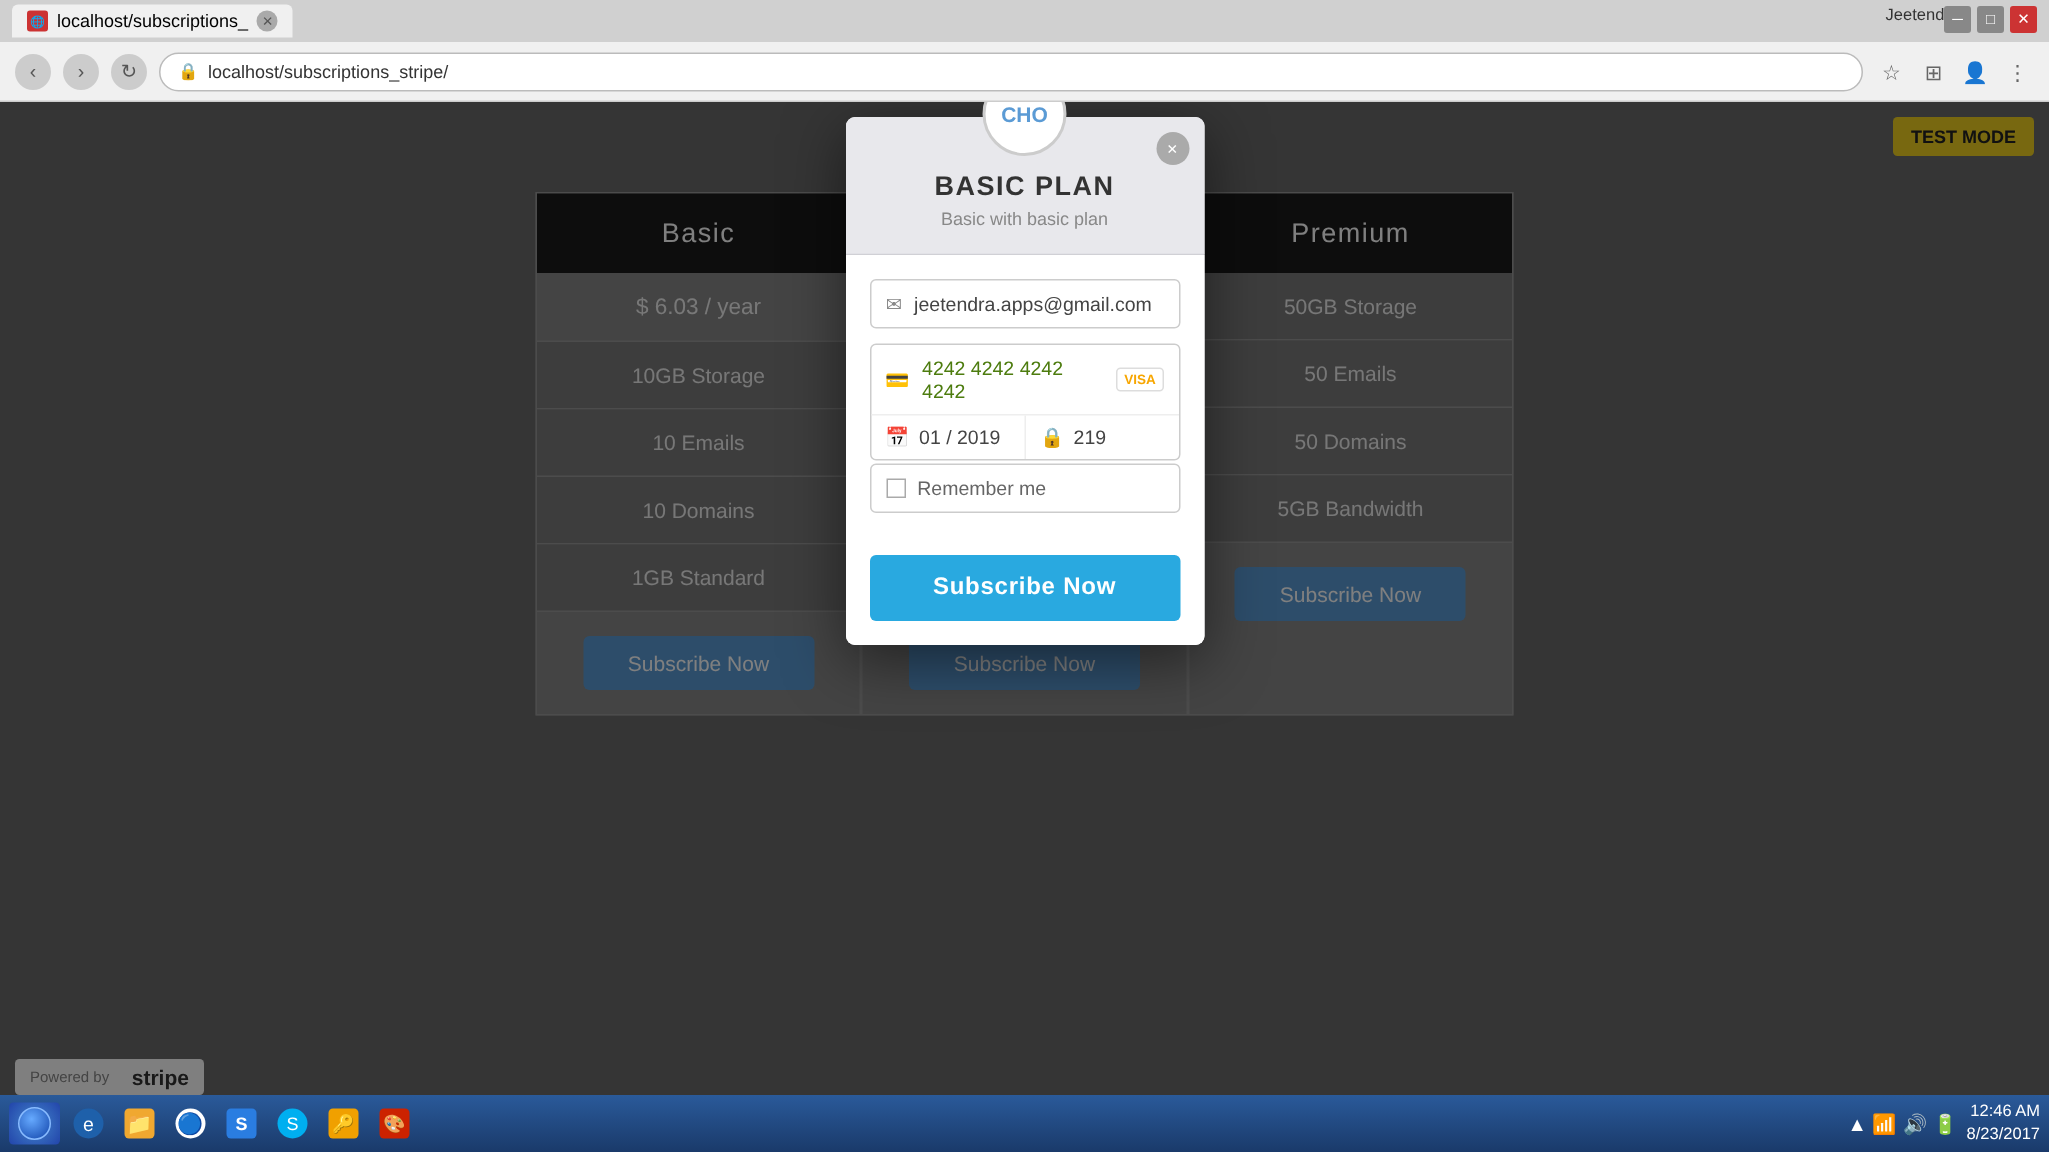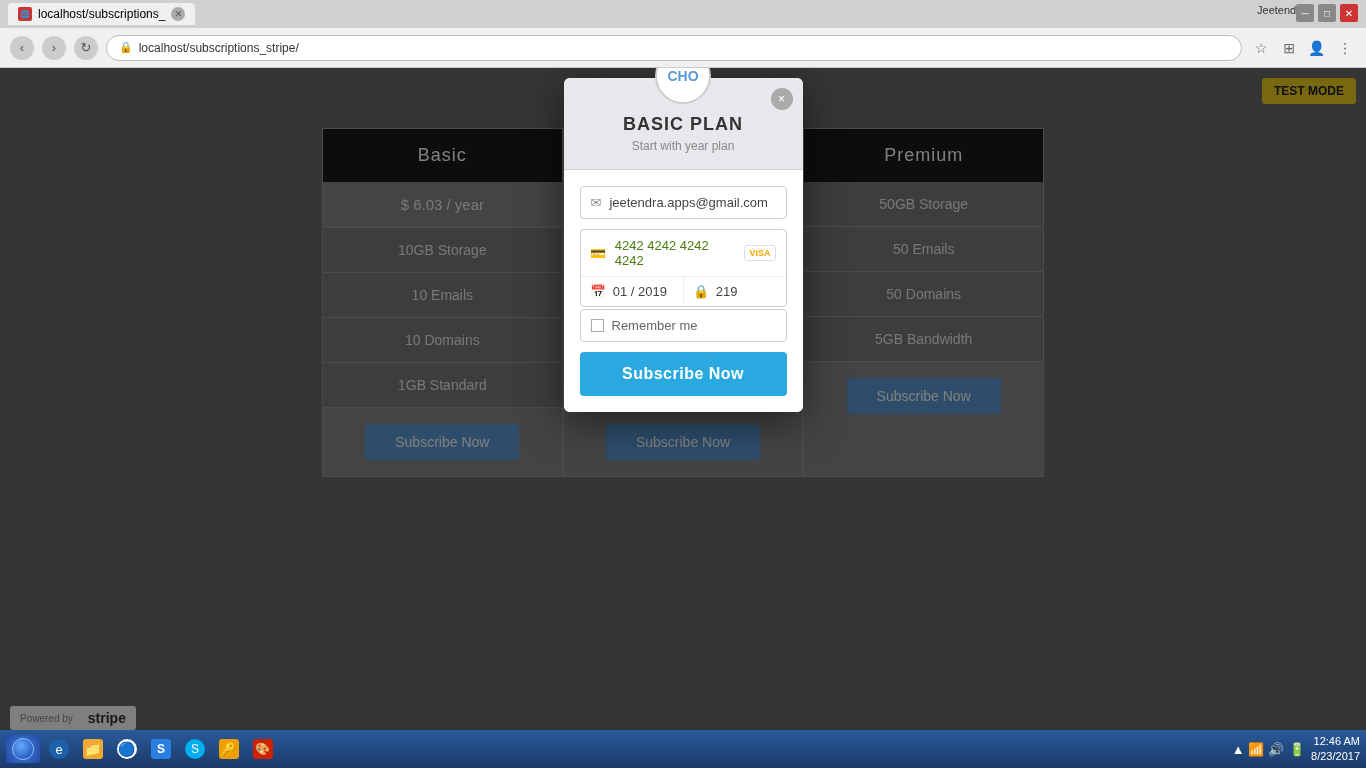--- a/index.html
+++ b/index.html
@@ -184,21 +184,21 @@
       font-size: 12px;
       padding: 6px 12px;
       border-radius: 3px;
       z-index: 10;
     }
 
     
     .pricing-table {
       display: flex;
       gap: 0;
-      width: 722px;
+      width: 652px;
       margin-top: 40px;
       position: relative;
     }
 
     .pricing-col {
       flex: 1;
       background: #888;
       border: 1px solid #999;
     }
 
@@ -410,21 +410,21 @@
       gap: 6px;
       padding: 7px 10px;
       font-size: 13px;
       color: #444;
     }
 
     .remember-field {
       border: 1px solid #ccc;
       border-radius: 4px;
       padding: 8px 10px;
-      margin-bottom: 10px;
+      margin-bottom: 28px;
       display: flex;
       align-items: center;
       gap: 8px;
       background: white;
       font-size: 13px;
       color: #666;
     }
 
     .remember-checkbox {
       width: 13px;
@@ -628,21 +628,21 @@
 
 <div class="modal-overlay">
   <div class="modal">
 
     <div class="modal-logo">CHO</div>
 
     <div class="modal-close">×</div>
 
     <div class="modal-header">
       <div class="modal-title">BASIC PLAN</div>
-      <div class="modal-subtitle">Start with year plan</div>
+      <div class="modal-subtitle">Basic with basic plan</div>
     </div>
 
     <div class="modal-body">
       
       <div class="form-field">
         <span class="field-icon">✉</span>
         <span>jeetendra.apps@gmail.com</span>
       </div>
 
       

